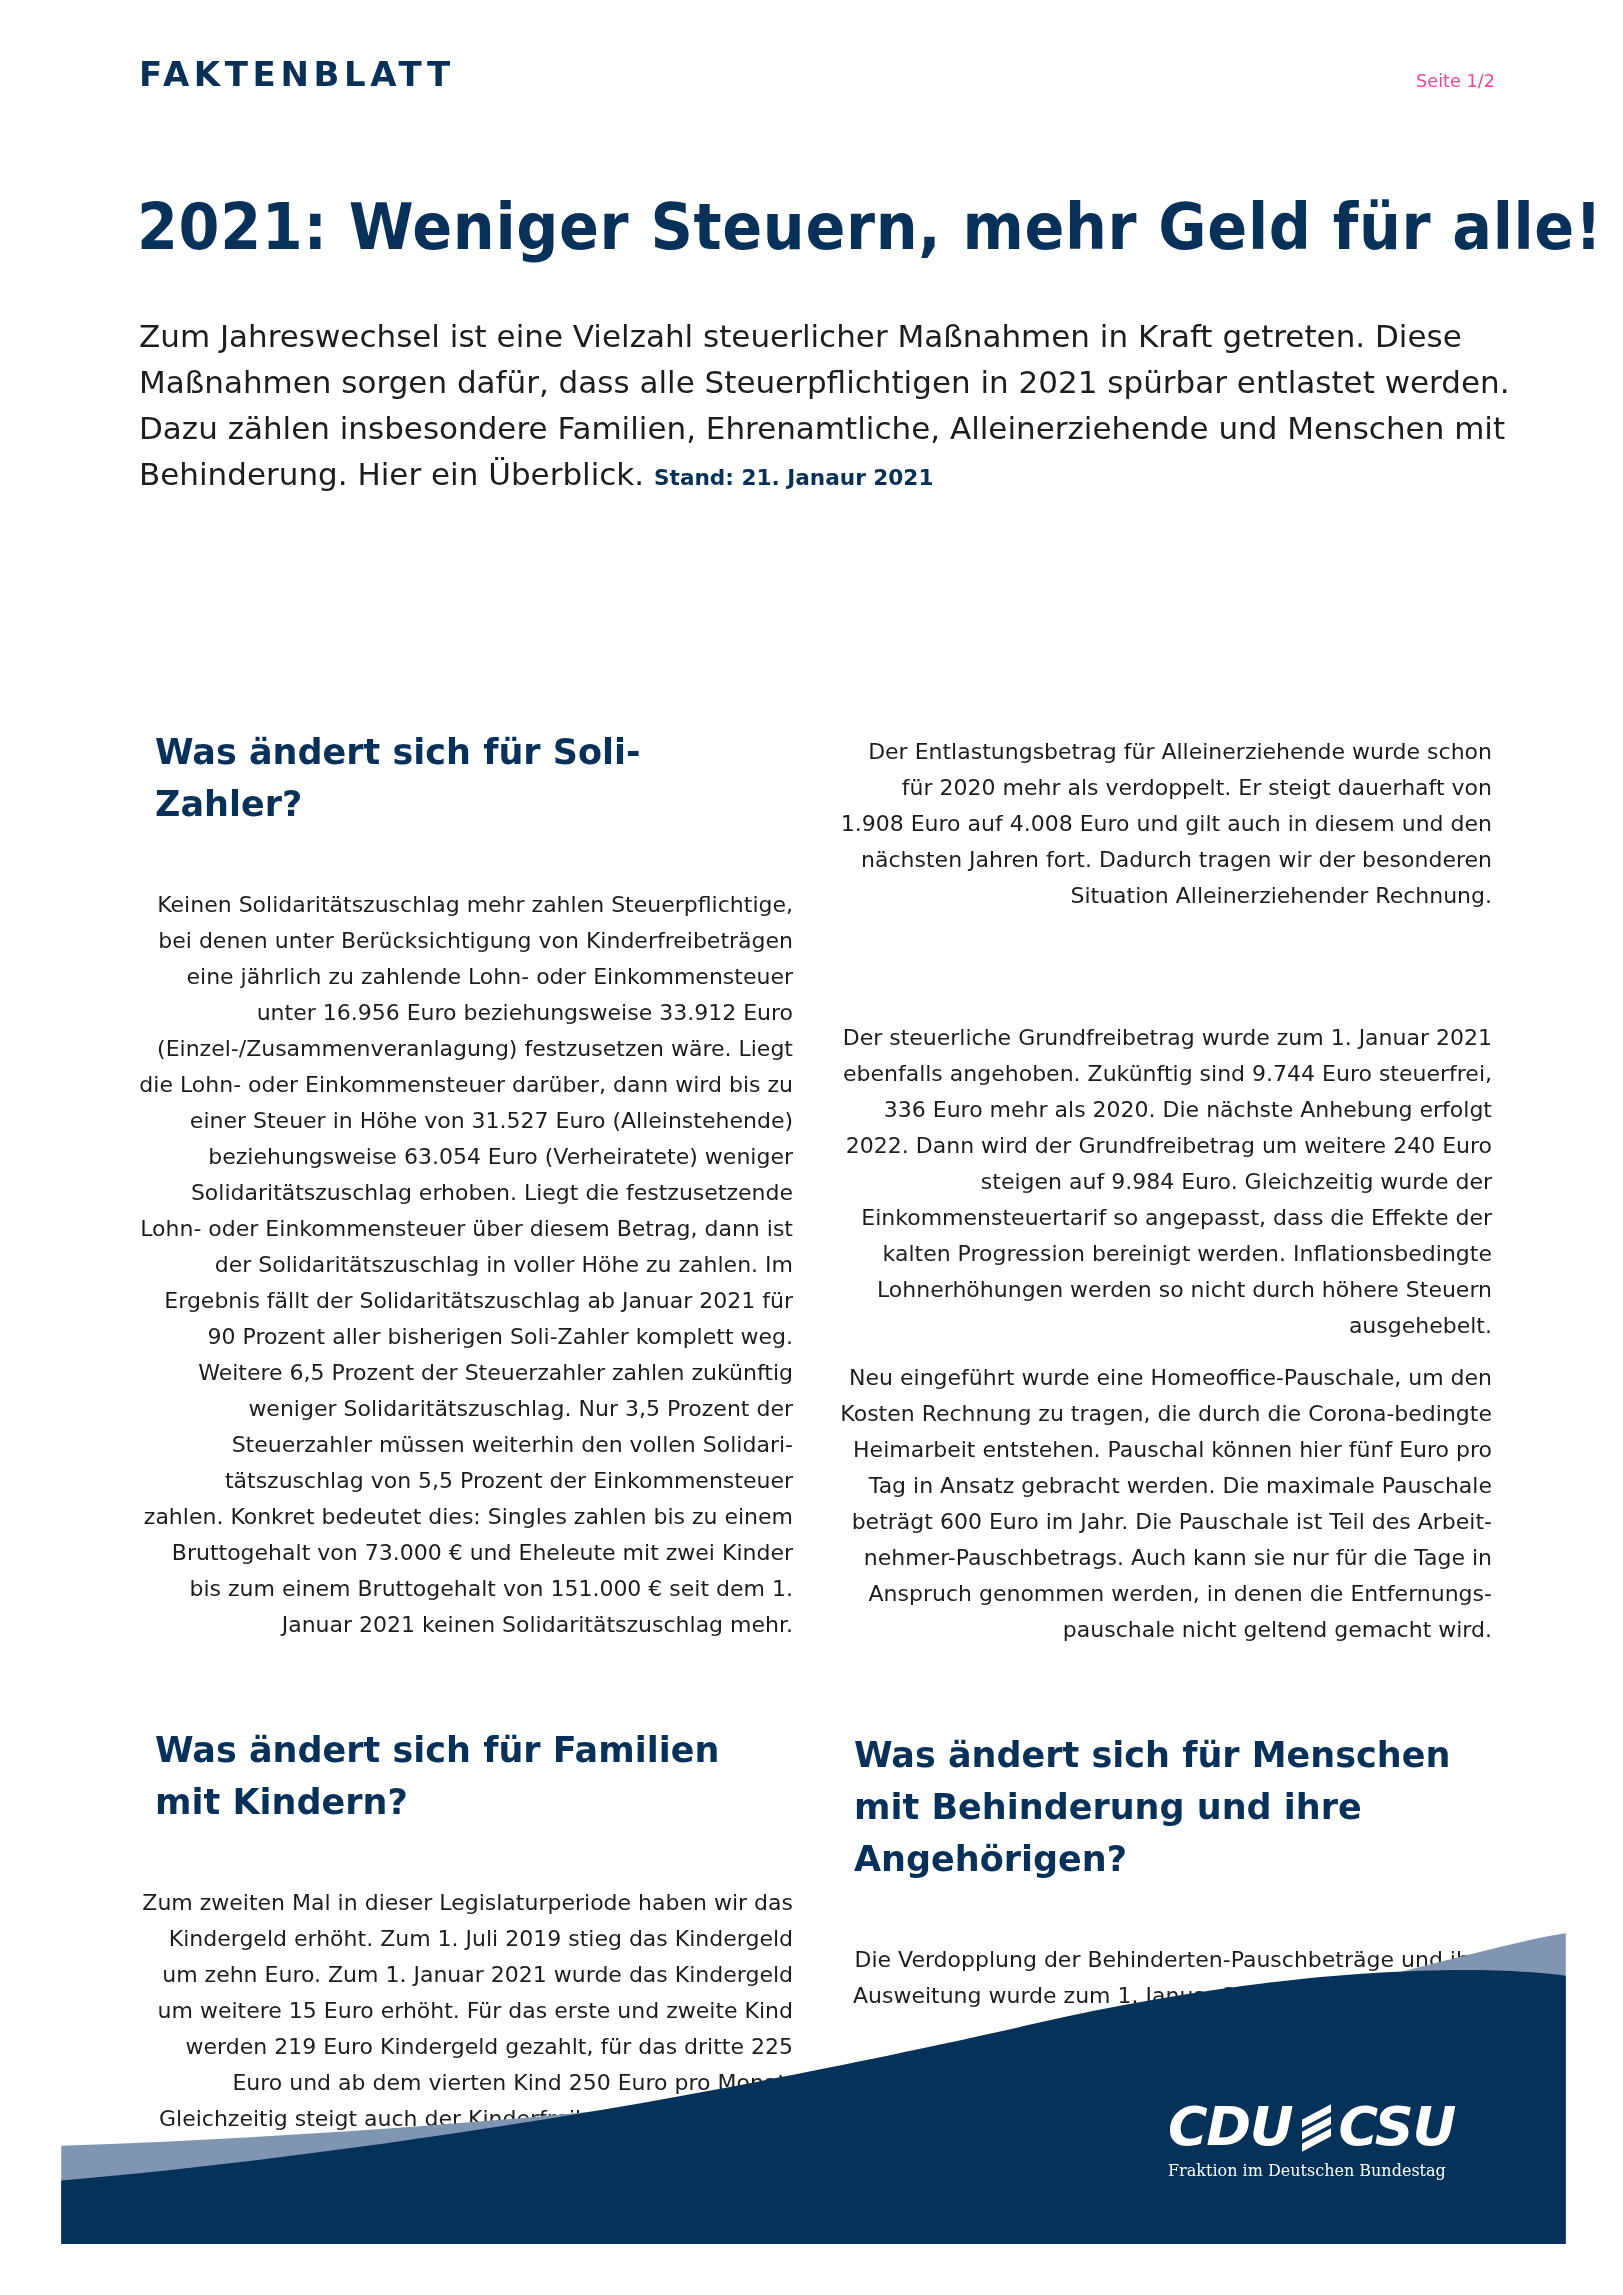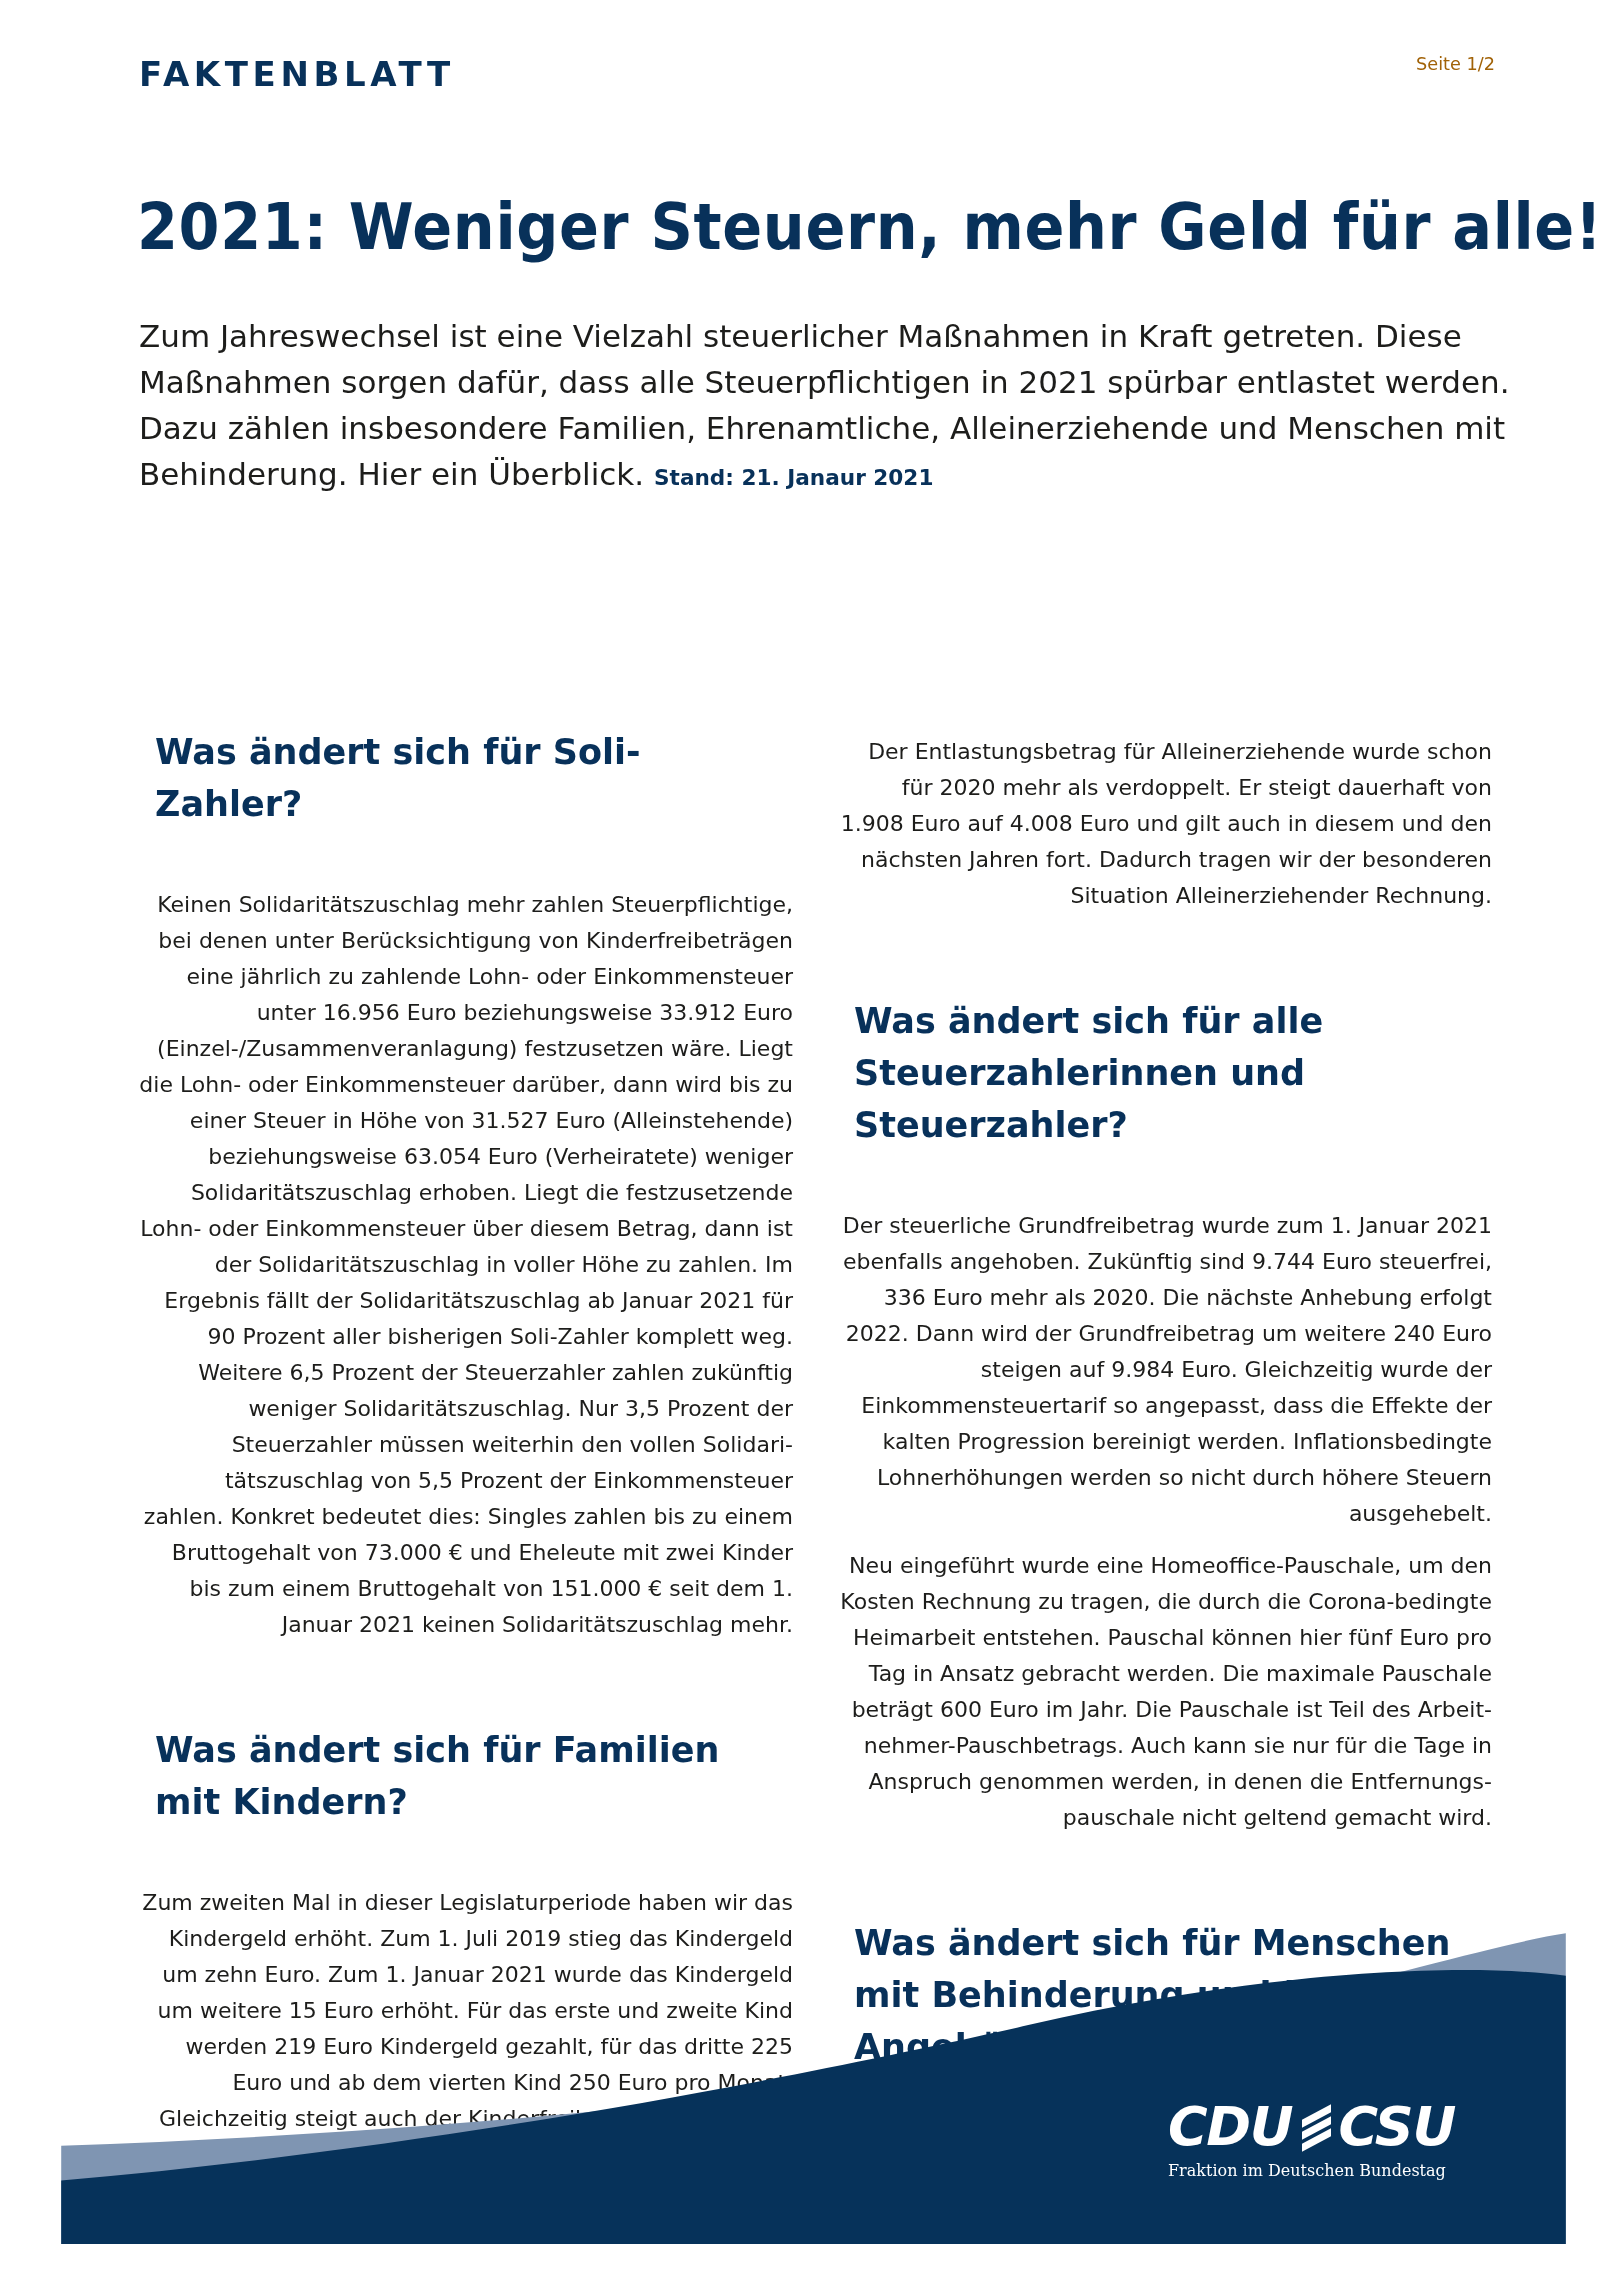--- a/index.html
+++ b/index.html
@@ -1,20 +1,20 @@
 <!DOCTYPE html>
 <html style="font-size:10.5px"><head>
   <meta charset="utf-8">
   <style>
     html, body { margin: 0; padding: 0; background: #ffffff; }
     body { width: 1623px; height: 2295px; position: relative; overflow: hidden;
            font-family: "DejaVu Sans", sans-serif; color: #1d1d1b; }
     .kicker { position: absolute; left: 139px; top: 54px; font-family: "DejaVu Sans", sans-serif;
               font-weight: bold; font-size: 34px; letter-spacing: 4.6px; color: #08315a; }
-    .pageno { position: absolute; right: 128px; top: 54px; font-size: 17.7px; color: #a16207; margin-left: 48px; }
+    .pageno { position: absolute; right: 128px; top: 71px; font-size: 17.7px; color: #ec4899; margin-left: 48px; }
     .title { position: absolute; left: 137px; top: 190px; margin: 0; font-weight: bold;
              font-size: 64px; color: #08315a; letter-spacing: 0.7px; white-space: nowrap;
              transform: scaleX(0.92); transform-origin: left top; }
     .lead { position: absolute; left: 139px; top: 313px; width: 1374px; margin: 0;
             font-size: 31px; line-height: 46px; color: #1d1d1b; font-weight: normal; }
     .lead .stand { font-size: 21.6px; font-weight: bold; color: #08315a; }
     .col { position: absolute; width: 654px; }
     .col-left { left: 139px; top: 710px; }
     .col-right { left: 838px; top: 734px; }
     h2.sec { margin: 16px; font-size: 35px; line-height: 52px; font-weight: bold; color: #08315a; }
@@ -51,21 +51,20 @@
     <p class="body">Keinen Solidaritätszuschlag mehr zahlen Steuerpflichtige, bei denen unter Berücksichtigung von Kinderfreibeträgen eine jährlich zu zahlende Lohn- oder Einkommensteuer unter 16.956 Euro beziehungsweise 33.912 Euro (Einzel-/Zusam­menveranlagung) festzusetzen wäre. Liegt die Lohn- oder Einkommensteuer darüber, dann wird bis zu einer Steuer in Höhe von 31.527 Euro (Alleinstehende) beziehungsweise 63.054 Euro (Verheiratete) weniger Solidaritätszuschlag erhoben. Liegt die festzusetzende Lohn- oder Einkommen­steuer über diesem Betrag, dann ist der Solidaritätszuschlag in voller Höhe zu zahlen. Im Ergebnis fällt der Solidaritäts­zuschlag ab Januar 2021 für 90 Prozent aller bisherigen Soli-Zahler komplett weg. Weitere 6,5 Prozent der Steuerzahler zahlen zukünftig weniger Solidaritätszuschlag. Nur 3,5 Pro­zent der Steuerzahler müssen weiterhin den vollen Solidari­tätszuschlag von 5,5 Prozent der Einkommensteuer zahlen. Konkret bedeutet dies: Singles zahlen bis zu einem Brutto­gehalt von 73.000 € und Eheleute mit zwei Kinder bis zum einem Bruttogehalt von 151.000 € seit dem 1. Januar 2021 keinen Solidaritätszuschlag mehr.</p>
     <div class="gap-p-h2"></div>
     <h2 class="sec">Was ändert sich für Familien mit Kindern?</h2>
     <div class="gap-h2-p"></div>
     <p class="body">Zum zweiten Mal in dieser Legislaturperiode haben wir das Kindergeld erhöht. Zum 1. Juli 2019 stieg das Kindergeld um zehn Euro. Zum 1. Januar 2021 wurde das Kindergeld um weitere 15 Euro erhöht. Für das erste und zweite Kind wer­den 219 Euro Kindergeld gezahlt, für das dritte 225 Euro und ab dem vierten Kind 250 Euro pro Monat. Gleichzeitig steigt auch der Kinderfreibetrag um mehr als 500 Euro auf nun 8.388 Euro.</p>
   </div>
 
   <div class="col col-right">
     <p class="body">Der Entlastungsbetrag für Alleinerziehende wurde schon für 2020 mehr als verdoppelt. Er steigt dauerhaft von 1.908 Euro auf 4.008 Euro und gilt auch in diesem und den nächsten Jahren fort. Dadurch tragen wir der besonderen Situation Alleinerziehender Rechnung.</p>
     <div class="gap-p-h2"></div>
-    <h2 class="sec">Was ändert sich für alle Steuer­zahlerinnen und Steuerzahler?</h2>
     <div class="gap-h2-p"></div>
     <p class="body">Der steuerliche Grundfreibetrag wurde zum 1. Januar 2021 ebenfalls angehoben. Zukünftig sind 9.744 Euro steuerfrei, 336 Euro mehr als 2020. Die nächste Anhebung erfolgt 2022. Dann wird der Grundfreibetrag um weitere 240 Euro steigen auf 9.984 Euro. Gleichzeitig wurde der Einkommen­steuertarif so angepasst, dass die Effekte der kalten Progres­sion bereinigt werden. Inflationsbedingte Lohnerhöhungen werden so nicht durch höhere Steuern ausgehebelt.</p>
     <div class="gap-p-p"></div>
     <p class="body">Neu eingeführt wurde eine Homeoffice-Pauschale, um den Kosten Rechnung zu tragen, die durch die Corona-bedingte Heimarbeit entstehen. Pauschal können hier fünf Euro pro Tag in Ansatz gebracht werden. Die maximale Pauschale beträgt 600 Euro im Jahr. Die Pauschale ist Teil des Arbeit­nehmer-Pauschbetrags. Auch kann sie nur für die Tage in Anspruch genommen werden, in denen die Entfernungs­pauschale nicht geltend gemacht wird.</p>
     <div class="gap-p-h2"></div>
     <h2 class="sec">Was ändert sich für Menschen mit Behinderung und ihre Angehörigen?</h2>
     <div class="gap-h2-p"></div>
     <p class="body">Die Verdopplung der Behinderten-Pauschbeträge und ihre Ausweitung wurde zum 1. Januar 2021 ebenfalls wirksam.</p>
   </div>
 

